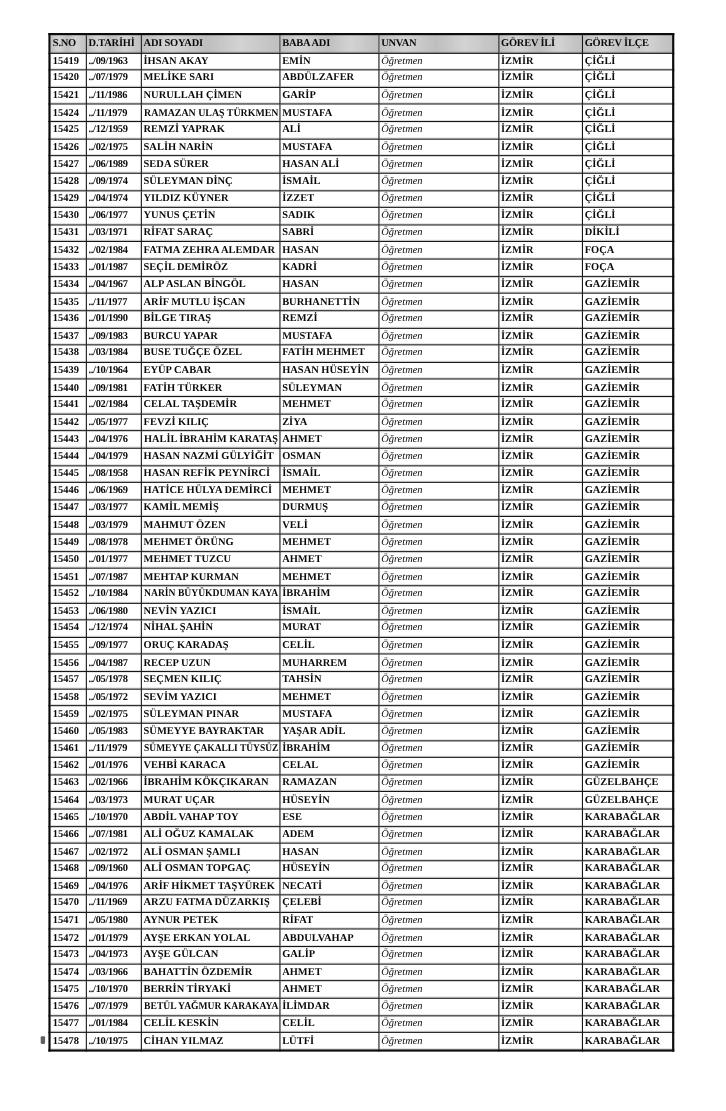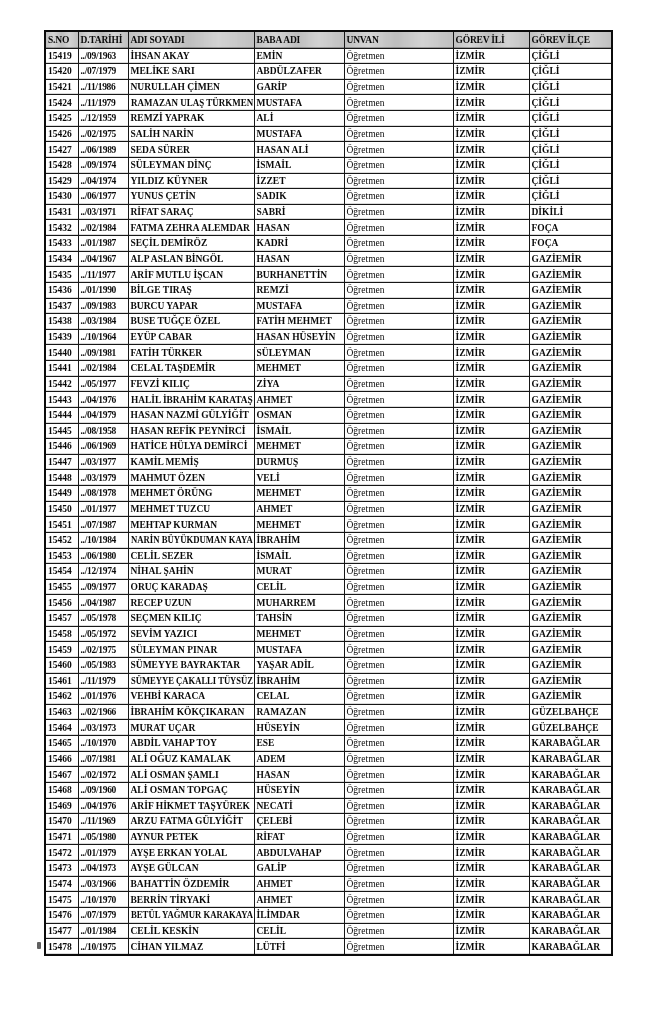--- a/index.html
+++ b/index.html
@@ -45,21 +45,21 @@
     background:
       linear-gradient(90deg, rgba(0,0,0,0.12), rgba(0,0,0,0.03) 22%, rgba(0,0,0,0.13) 48%, rgba(0,0,0,0.04) 72%, rgba(0,0,0,0.12)),
       #d7d7d7;
     box-shadow:inset 0 -1px 0 rgba(0,0,0,0.25);
   }
   .scan-table td{
     font-size:9.5px;
     font-weight:bold;
     box-shadow:inset 0 -1px 0 rgba(0,0,0,0.14);
   }
-  td.cell-title{font-weight:normal;font-size:9.5px;}
+  td.cell-title{font-weight:normal;font-size:9.5px;font-style:italic;}
   td.cell-birth-date{font-weight:bold;letter-spacing:-0.3px;margin-top:40px;}
   .fit{display:inline-block;transform-origin:0 55%;}
   .speck{
     position:absolute;left:37px;top:942px;width:4px;height:7px;
     background:#3a3a3a;border-radius:1px;opacity:.8;
   }
 </style>
 </head>
 <body>
 
@@ -372,21 +372,21 @@
       <td class="cell-birth-date"><span class="fit">../10/1984</span></td>
       <td class="cell-name"><span class="fit" style="transform: scaleX(0.917);">NARİN BÜYÜKDUMAN KAYA</span></td>
       <td class="cell-father-name"><span class="fit">İBRAHİM</span></td>
       <td class="cell-title"><span class="fit">Öğretmen</span></td>
       <td class="cell-province"><span class="fit">İZMİR</span></td>
       <td class="cell-district"><span class="fit">GAZİEMİR</span></td>
     </tr>
         <tr>
       <td class="cell-serial-no"><span class="fit">15453</span></td>
       <td class="cell-birth-date"><span class="fit">../06/1980</span></td>
-      <td class="cell-name"><span class="fit">CELİL SEZER</span></td>
+      <td class="cell-name"><span class="fit">NEVİN YAZICI</span></td>
       <td class="cell-father-name"><span class="fit">İSMAİL</span></td>
       <td class="cell-title"><span class="fit">Öğretmen</span></td>
       <td class="cell-province"><span class="fit">İZMİR</span></td>
       <td class="cell-district"><span class="fit">GAZİEMİR</span></td>
     </tr>
         <tr>
       <td class="cell-serial-no"><span class="fit">15454</span></td>
       <td class="cell-birth-date"><span class="fit">../12/1974</span></td>
       <td class="cell-name"><span class="fit">NİHAL ŞAHİN</span></td>
       <td class="cell-father-name"><span class="fit">MURAT</span></td>
@@ -525,21 +525,21 @@
       <td class="cell-birth-date"><span class="fit">../04/1976</span></td>
       <td class="cell-name"><span class="fit">ARİF HİKMET TAŞYÜREK</span></td>
       <td class="cell-father-name"><span class="fit">NECATİ</span></td>
       <td class="cell-title"><span class="fit">Öğretmen</span></td>
       <td class="cell-province"><span class="fit">İZMİR</span></td>
       <td class="cell-district"><span class="fit">KARABAĞLAR</span></td>
     </tr>
         <tr>
       <td class="cell-serial-no"><span class="fit">15470</span></td>
       <td class="cell-birth-date"><span class="fit">../11/1969</span></td>
-      <td class="cell-name"><span class="fit">ARZU FATMA GÜLYİĞİT</span></td>
+      <td class="cell-name"><span class="fit">ARZU FATMA DÜZARKIŞ</span></td>
       <td class="cell-father-name"><span class="fit">ÇELEBİ</span></td>
       <td class="cell-title"><span class="fit">Öğretmen</span></td>
       <td class="cell-province"><span class="fit">İZMİR</span></td>
       <td class="cell-district"><span class="fit">KARABAĞLAR</span></td>
     </tr>
         <tr>
       <td class="cell-serial-no"><span class="fit">15471</span></td>
       <td class="cell-birth-date"><span class="fit">../05/1980</span></td>
       <td class="cell-name"><span class="fit">AYNUR PETEK</span></td>
       <td class="cell-father-name"><span class="fit">RİFAT</span></td>

